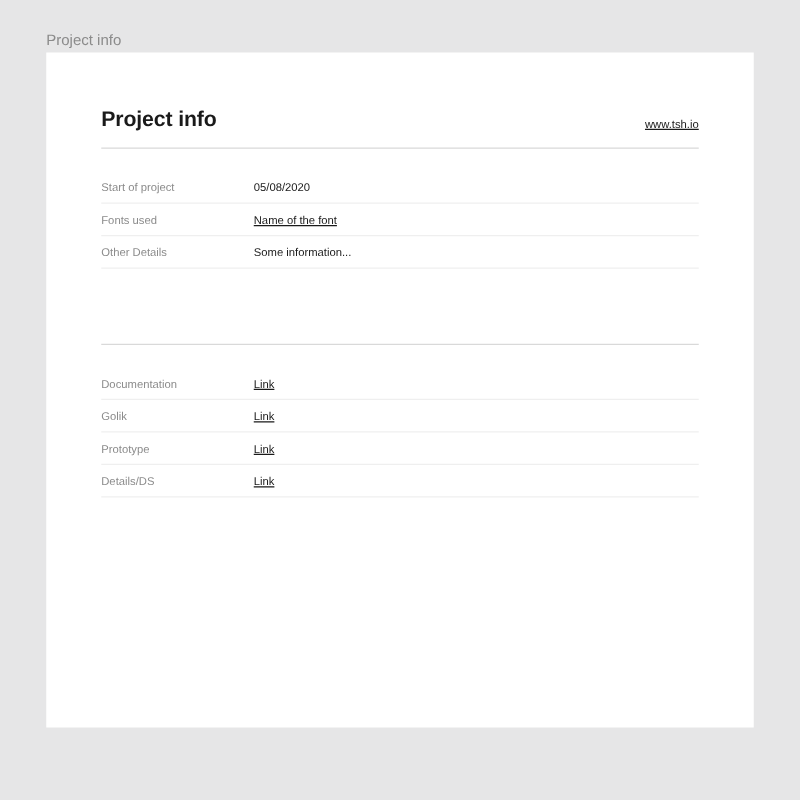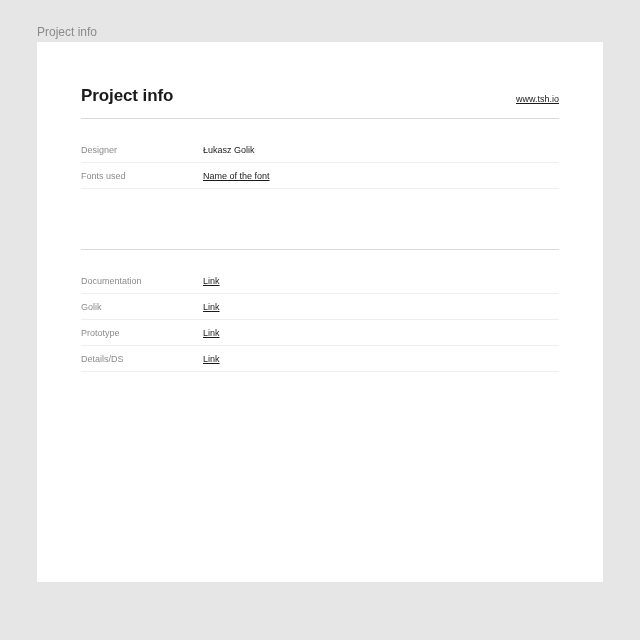--- a/index.html
+++ b/index.html
@@ -75,26 +75,30 @@
 
 <div class="sheet">
 
   <div class="section-header">
     <div class="section-title">Project info</div>
     <a class="header-link">www.tsh.io</a>
   </div>
   <hr class="section-rule">
   <div id="sec1-rows">
       <div class="row">
-        <div class="row-label">Designer</div>
-        <div class="row-value">Łukasz Golik</div>
+        <div class="row-label">Start of project</div>
+        <div class="row-value">05/08/2020</div>
       </div>
       <div class="row">
         <div class="row-label">Fonts used</div>
         <div class="row-value underline">Name of the font</div>
+      </div>
+      <div class="row">
+        <div class="row-label">Other Details</div>
+        <div class="row-value">Some information...</div>
       </div>
     </div>
 
   <div class="gap"></div>
 
   <hr class="section-rule">
   <div id="sec2-rows">
       <div class="row">
         <div class="row-label">Documentation</div>
         <div class="row-value underline">Link</div>

